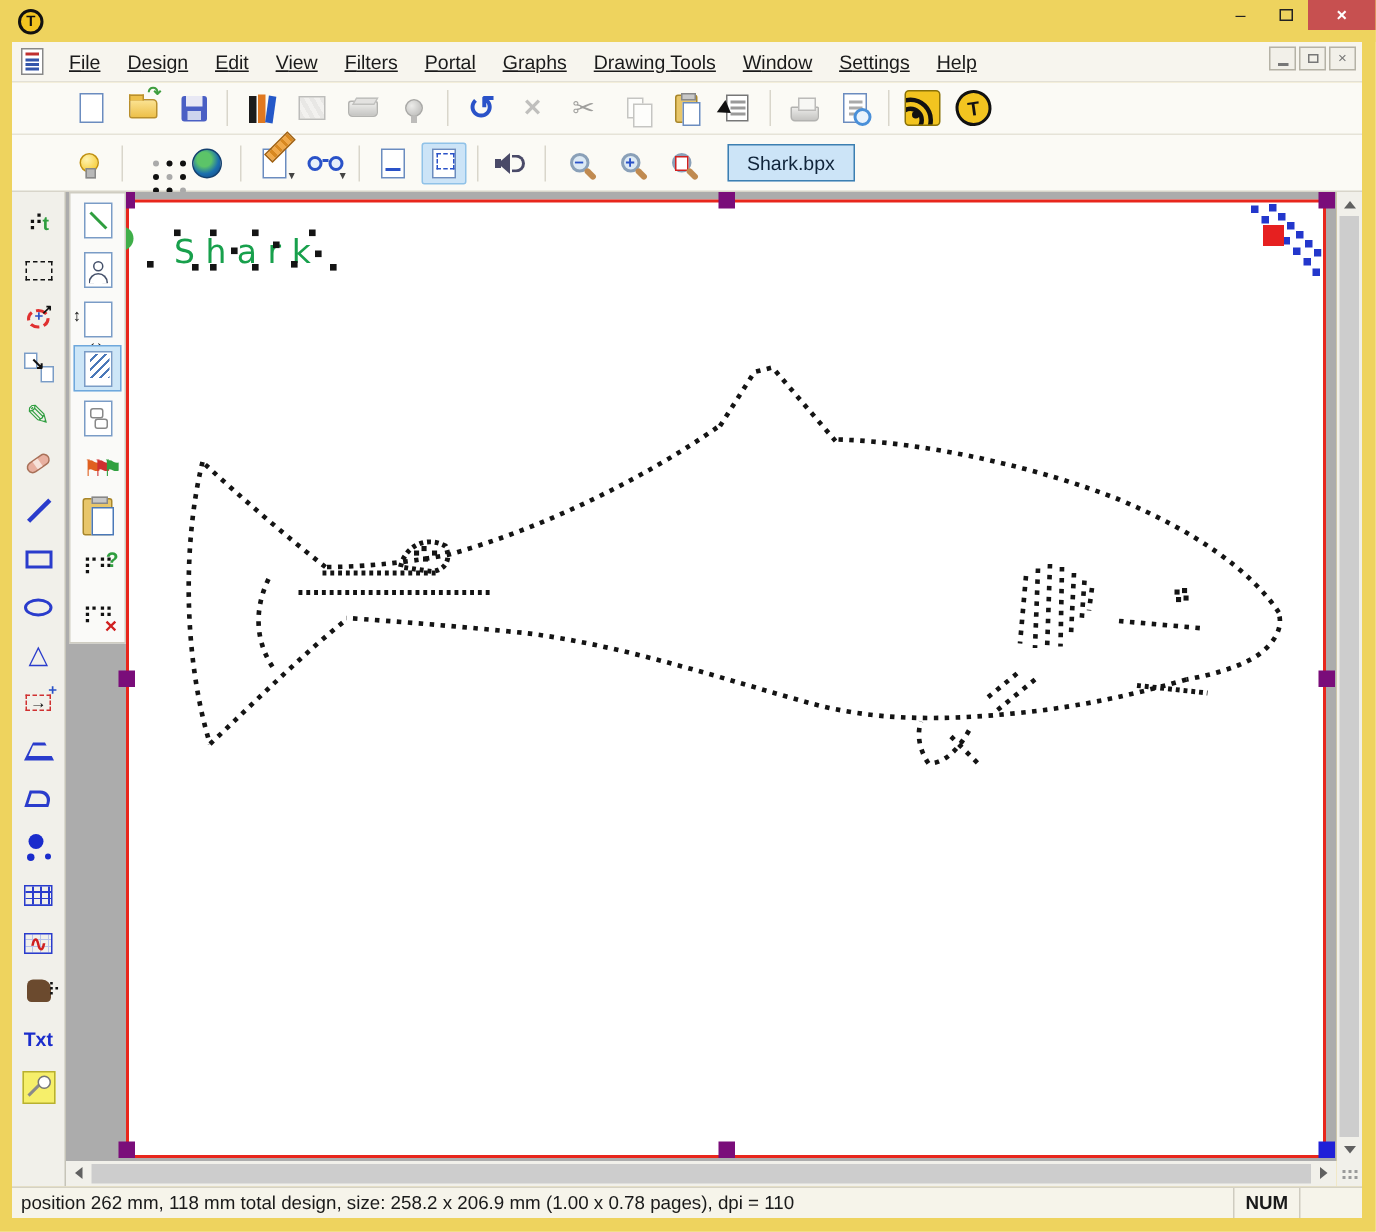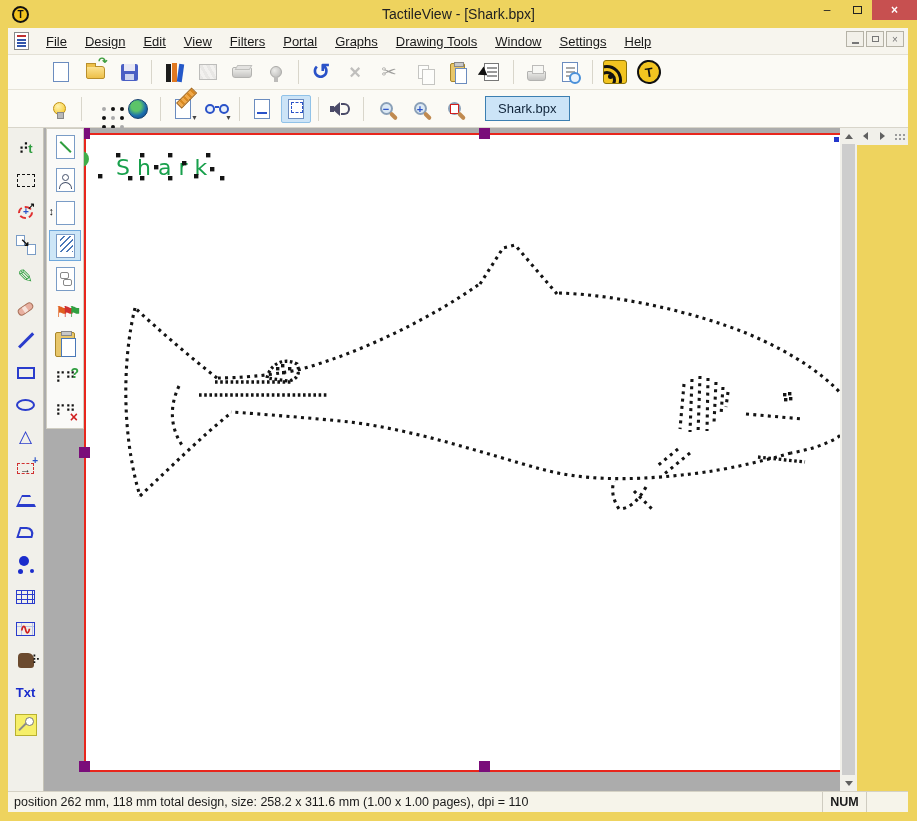--- a/index.html
+++ b/index.html
@@ -163,21 +163,21 @@
   .ic-mag.sel::before { content:""; width:7px; height:8px; border:1.5px solid #d02020; background:#fff; }
 
   
   .workspace { position:absolute; left:8px; top:128px; width:900px; height:663px;
     display:flex; }
   .sidebar { width:36px; background:#f1f0ea; border-right:1px solid #c6c4b8;
     display:flex; flex-direction:column; align-items:center; padding-top:6px; gap:3px; }
   .stool { width:30px; height:29px; display:flex; align-items:center; justify-content:center;
     cursor:default; border:1px solid transparent; position:relative; }
 
-  .main-col { flex:1; display:flex; flex-direction:row; }
+  .main-col { flex:1; display:flex; flex-direction:column; }
   .canvas-row { flex:1; display:flex; }
   .canvas-wrap { position:relative; flex:1; background:#acacac; overflow:hidden; }
 
   .page { position:absolute; left:40px; top:5px; width:800px; height:639px;
     background:#fff; border:2px solid #e8261c; }
 
   
   .floatbar { position:absolute; left:2px; top:0; width:38px; background:#fafaf8;
     border:1px solid #cfcdc2; display:flex; flex-direction:column; align-items:center;
     padding:2px 0; gap:2px; z-index:30; }
@@ -287,21 +287,20 @@
   .f-paste::before { content:""; position:absolute; left:5px; top:-2px; width:9px; height:3px; background:#c8c8c8; border:1px solid #888; }
   .f-paste::after { content:""; position:absolute; left:5px; top:5px; width:13px; height:17px; background:#fff; border:1px solid #4a78b8; }
   .q-green { position:absolute; right:1px; top:2px; color:#2f9e3f; font-weight:bold; font-size:14px; }
   .x-red { position:absolute; right:2px; bottom:0px; color:#d02020; font-weight:bold; font-size:14px; }
 </style>
 </head>
 <body>
 
 <div class="titlebar">
   <span class="app-logo">T</span>
-  <span class="title-text">TactileView - [Shark.bpx]</span>
   <span class="winbtns">
     <span class="winbtn">–</span>
     <span class="winbtn">
         <span class="maxglyph"></span>
       </span>
     <span class="winbtn close">×</span>
   </span>
 </div>
 
 <div class="menubar">
@@ -701,16 +700,16 @@
             <i></i>
             <i></i>
             <i></i>
           </span>
       </div>
     </div>
   </div>
 </div>
 
 <div class="statusbar">
-  <span class="status-text">position 262 mm, 118 mm total design, size: 258.2 x 311.6 mm (1.00 x 1.00 pages), dpi = 110</span>
+  <span class="status-text">position 262 mm, 118 mm total design, size: 258.2 x 206.9 mm (1.00 x 0.78 pages), dpi = 110</span>
   <span class="status-cell cell-num">NUM</span>
   <span class="status-cell cell-empty"></span>
 </div>
 
 </body></html>

